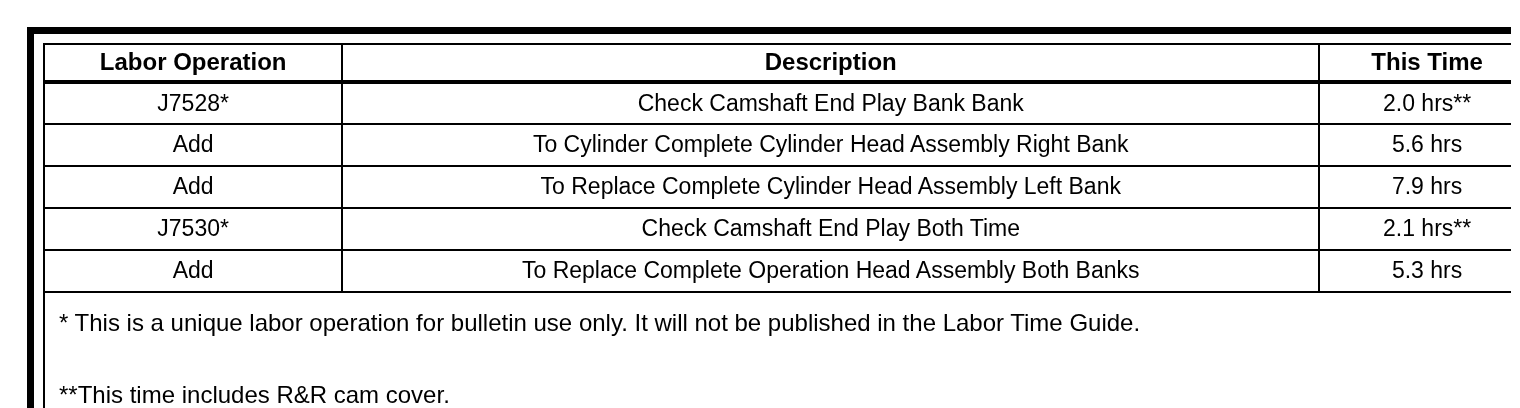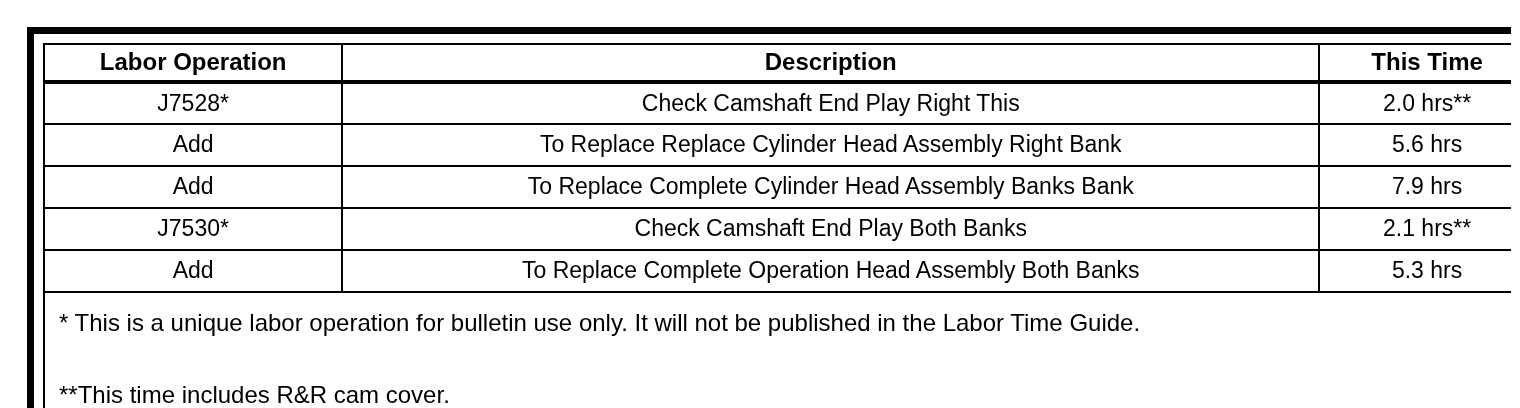--- a/index.html
+++ b/index.html
@@ -78,36 +78,36 @@
       <thead>
         <tr>
           <th>Labor Operation</th>
           <th>Description</th>
           <th>This Time</th>
         </tr>
       </thead>
       <tbody>
         <tr class="data-row">
           <td>J7528*</td>
-          <td>Check Camshaft End Play Right This</td>
+          <td>Check Camshaft End Play Bank Bank</td>
           <td>2.0 hrs**</td>
         </tr>
         <tr class="data-row">
           <td>Add</td>
-          <td>To Replace Replace Cylinder Head Assembly Right Bank</td>
+          <td>To Cylinder Complete Cylinder Head Assembly Right Bank</td>
           <td>5.6 hrs</td>
         </tr>
         <tr class="data-row">
           <td>Add</td>
-          <td>To Replace Complete Cylinder Head Assembly Banks Bank</td>
+          <td>To Replace Complete Cylinder Head Assembly Left Bank</td>
           <td>7.9 hrs</td>
         </tr>
         <tr class="data-row">
           <td>J7530*</td>
-          <td>Check Camshaft End Play Both Banks</td>
+          <td>Check Camshaft End Play Both Time</td>
           <td>2.1 hrs**</td>
         </tr>
         <tr class="data-row">
           <td>Add</td>
           <td>To Replace Complete Operation Head Assembly Both Banks</td>
           <td>5.3 hrs</td>
         </tr>
         <tr class="notes-row">
           <td colspan="3">
             <div class="footnote">* This is a unique labor operation for bulletin use only. It will not be published in the Labor Time Guide.</div>

